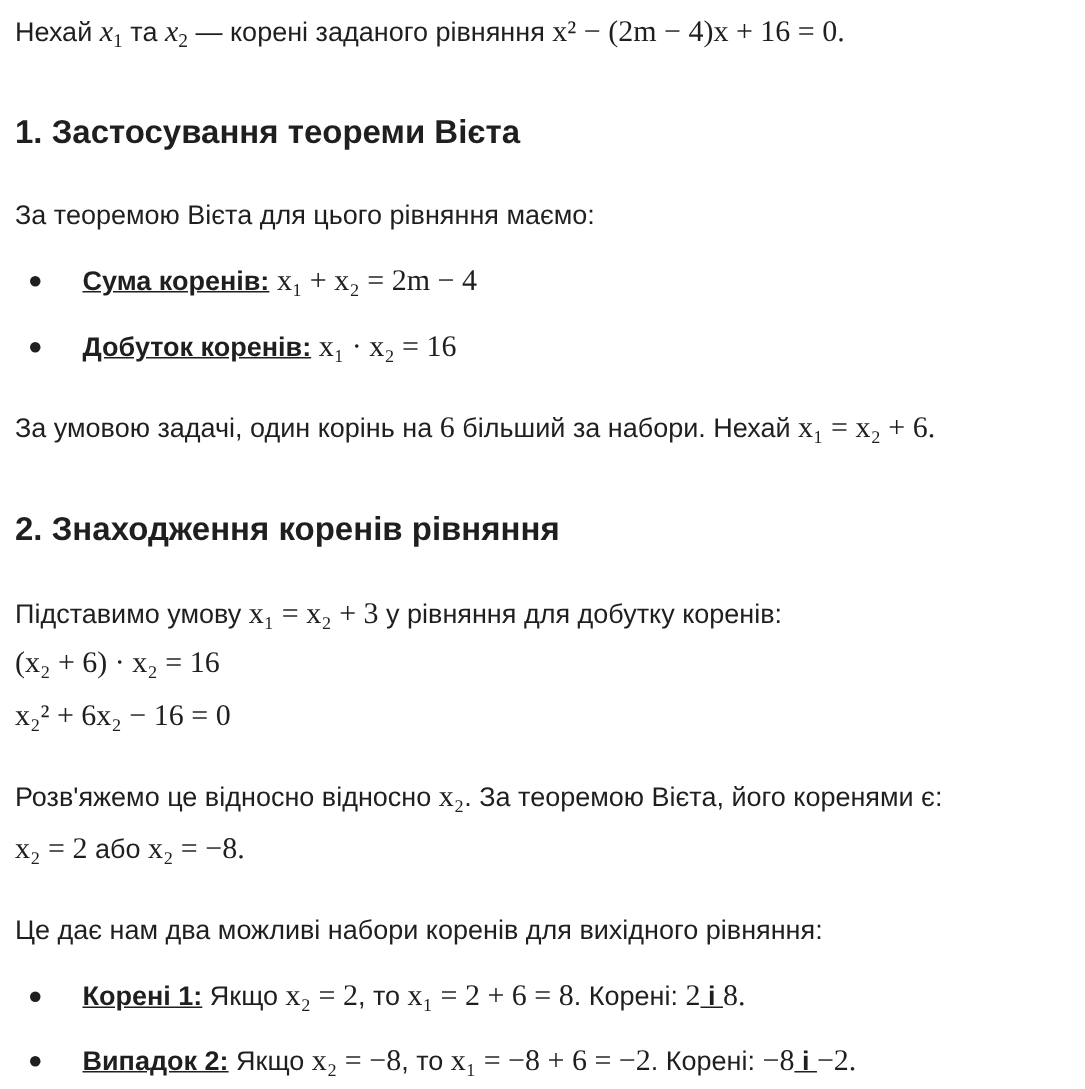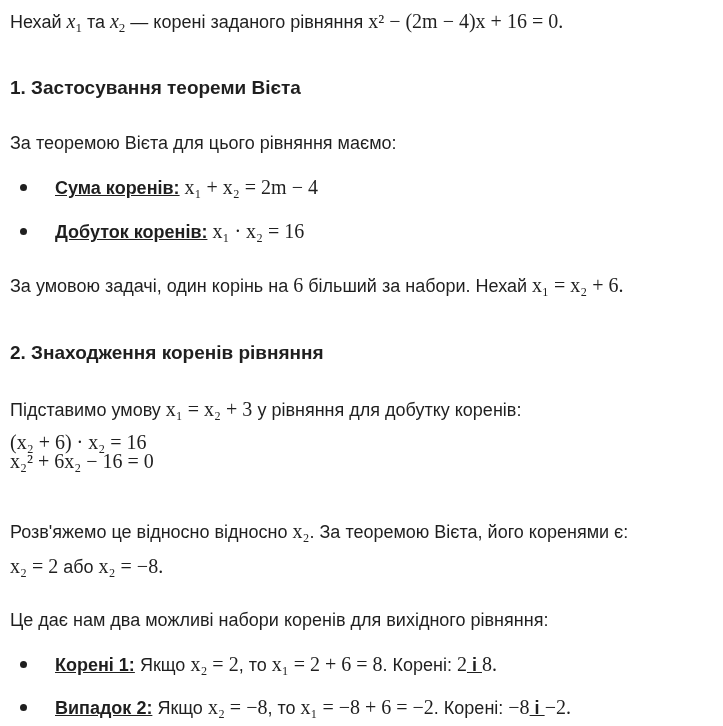--- a/index.html
+++ b/index.html
@@ -4,21 +4,21 @@
 <style>
   html, body { margin: 0; padding: 0; background: #ffffff; }
   body {
     width: 723px; height: 726px; overflow: hidden;
     font-family: "Liberation Sans", "DejaVu Sans", sans-serif;
     color: #1f1f1f;
     font-size: 18px;
   }
   .doc { position: relative; padding: 0 10px; }
   .line { position: absolute; left: 10px; white-space: nowrap; line-height: 26px; }
-  .h { font-weight: bold; font-size: 19px; color: #1f1f1f; }
+  .h { font-weight: bold; font-size: 22px; color: #1f1f1f; }
   .m { font-family: "Liberation Serif", "DejaVu Serif", serif; font-size: 20px; }
   .m i { font-style: italic; }
   .m sub { font-size: 13px; vertical-align: -4px; line-height: 0; }
   .b { font-weight: bold; text-decoration: underline; }
   .bullet { position: absolute; left: 20px; width: 7px; height: 7px; border-radius: 50%; background: #1f1f1f; }
   .li { left: 55px; }
 </style>
 </head>
 <body>
 
@@ -48,21 +48,21 @@
     <span>За умовою задачі, один корінь на </span><span class="m">6</span><span> більший за набори. Нехай </span><span class="m">x₁ = x₂ + 6.</span>
   </div>
 
   <div class="line h" style="top:340px;">2. Знаходження коренів рівняння</div>
 
   <div class="line" style="top:396px;">
     <span>Підставимо умову </span><span class="m">x₁ = x₂ + 3</span><span> у рівняння для добутку коренів:</span>
   </div>
 
   <div class="line m" style="top:429px;">(x₂ + 6) · x₂ = 16</div>
-  <div class="line m" style="top:448px;">x₂² + 6x₂ − 16 = 0</div>
+  <div class="line m" style="top:464px;">x₂² + 6x₂ − 16 = 0</div>
 
   <div class="line" style="top:518px;">
     <span>Розв'яжемо це відносно відносно </span><span class="m">x₂</span><span>. За теоремою Вієта, його коренями є:</span>
   </div>
 
   <div class="line" style="top:553px;">
     <span class="m">x₂ = 2</span><span> або </span><span class="m">x₂ = −8.</span>
   </div>
 
   <div class="line" style="top:607px;">Це дає нам два можливі набори коренів для вихідного рівняння:</div>

